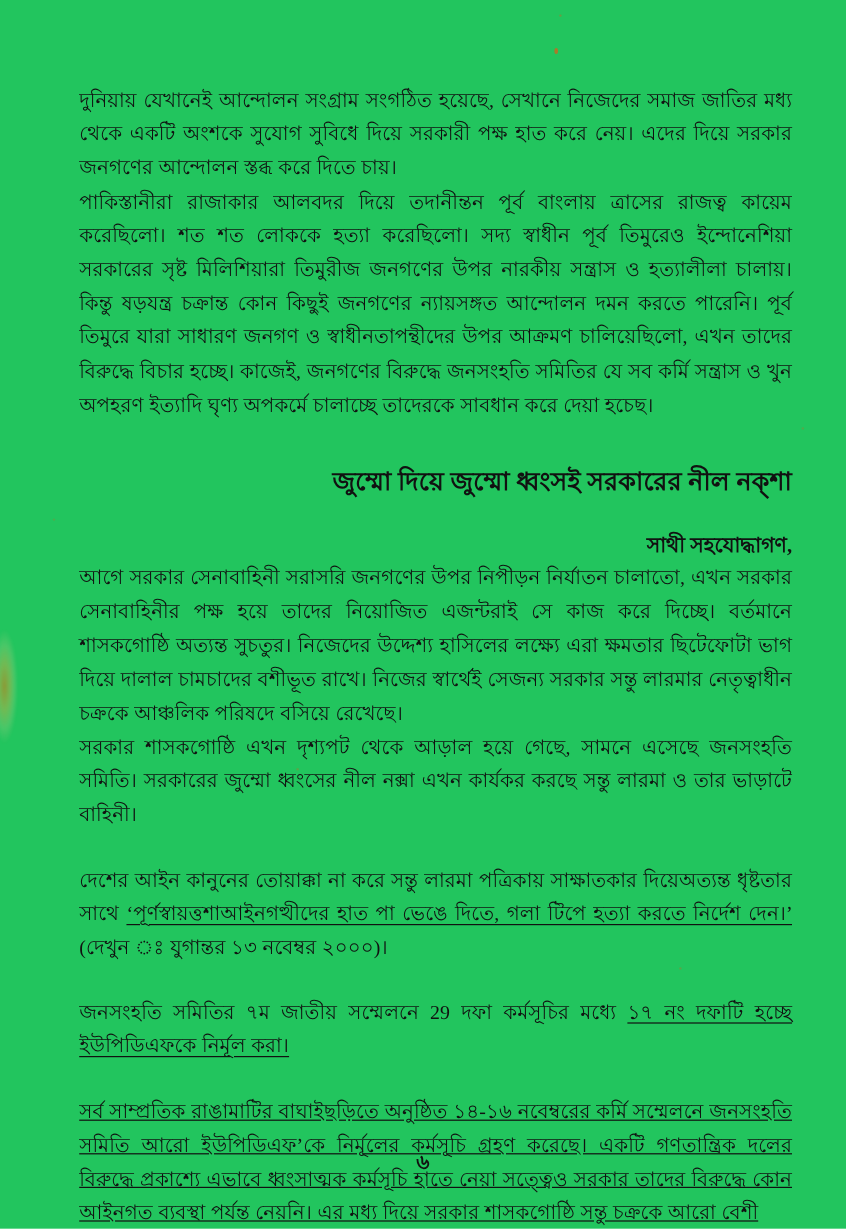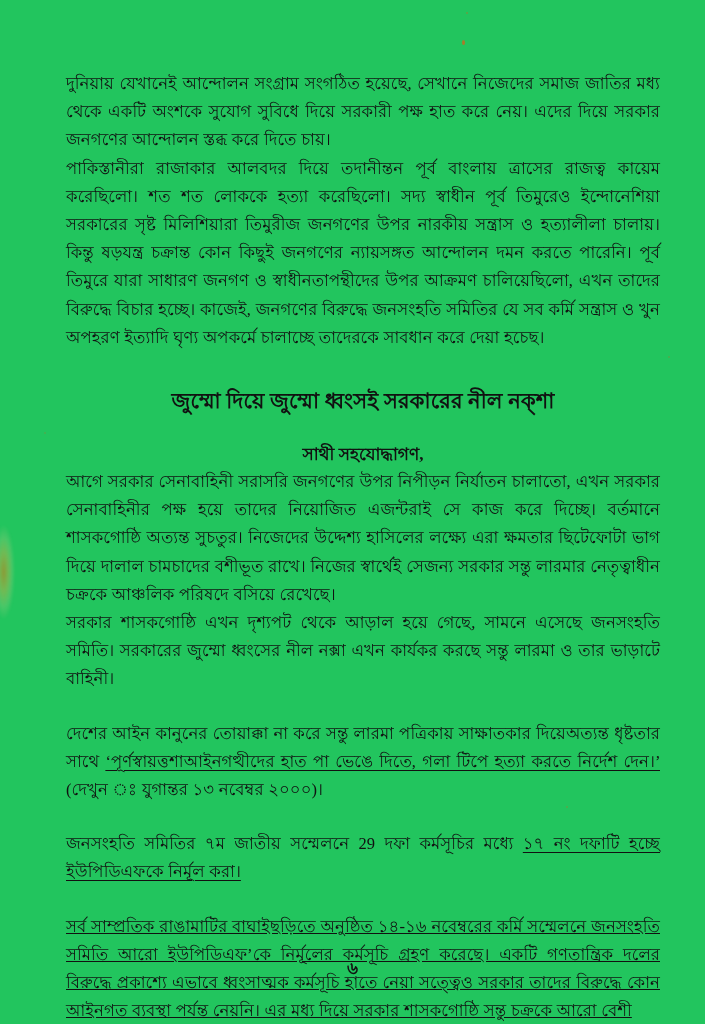--- a/index.html
+++ b/index.html
@@ -75,30 +75,30 @@
     text-decoration: underline;
   }
   .gap-md { height: 26px; }
   .gap-lg { height: 34px; }
 
   .section-heading {
     font-size: 21px;
     font-weight: bold;
     line-height: 30px;
     margin: 0;
-    text-align: center;
+    text-align: right;
     letter-spacing: 0.2px;
   }
 
   .salutation {
     font-size: 17px;
     font-weight: bold;
     line-height: 26px;
     margin: 0;
-    text-align: center;
+    text-align: right;
   }
 
   .underlined {
     text-decoration: underline;
     text-decoration-thickness: 1px;
     text-underline-offset: 3px;
   }
 
   .page-number {
     position: absolute;

